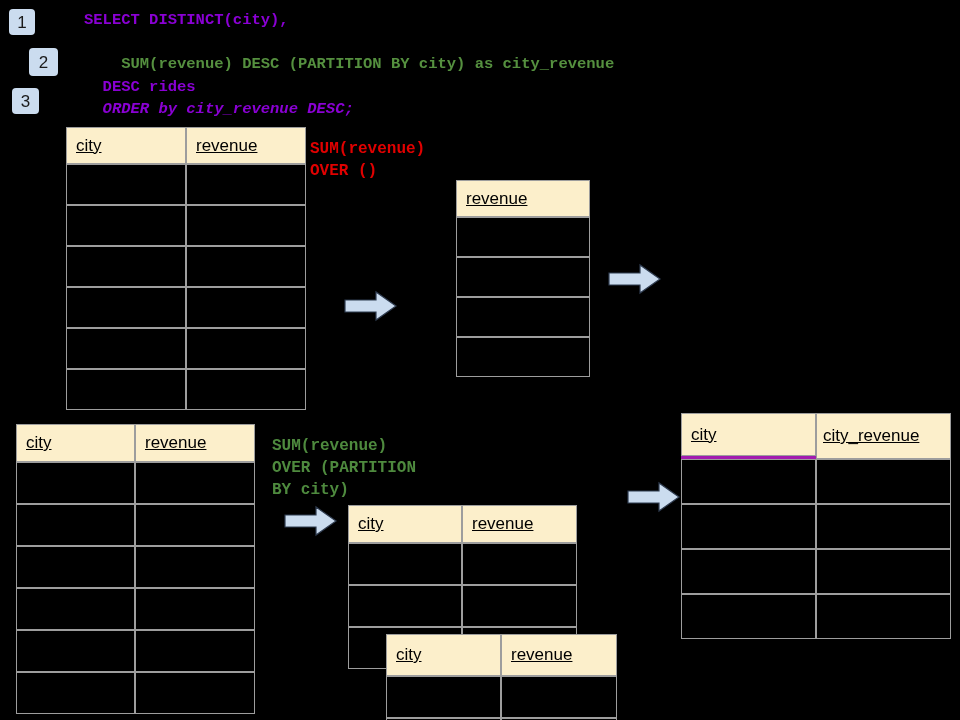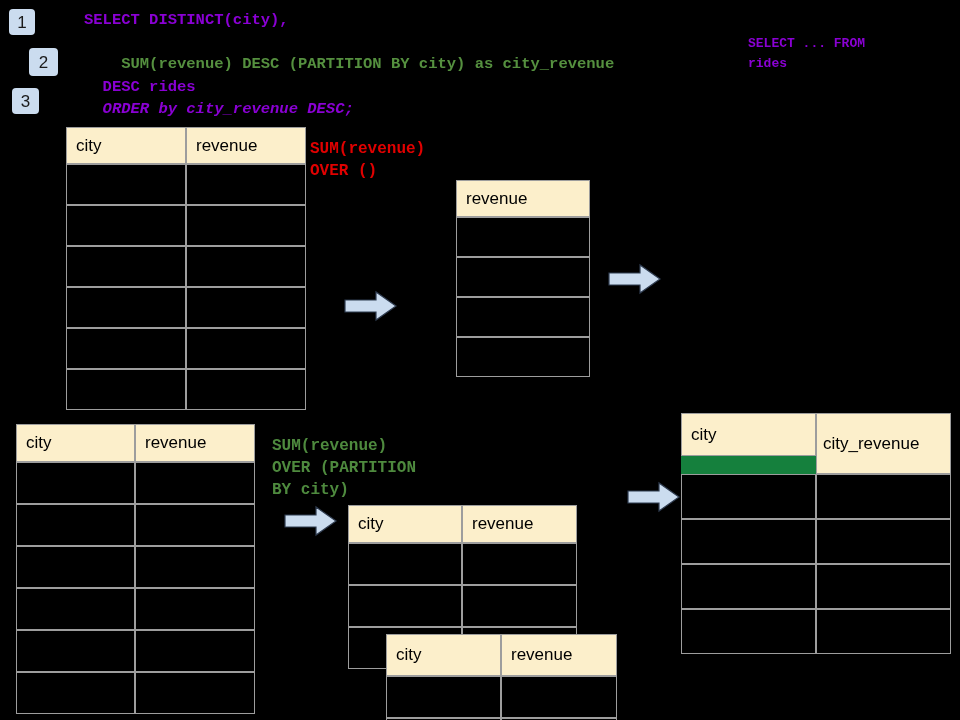--- a/index.html
+++ b/index.html
@@ -54,22 +54,23 @@
   }
   .callout.red   { color: #E00000; }
   .callout.green { color: #4E8A3E; }
   .callout.purple{ color: #8A00D4; }
 
   
   .tbl {
     position: absolute;
     border-collapse: collapse;
     table-layout: fixed;
-    background: #15803d;
+    background: #a21caf;
     box-sizing: border-box;
+    text-decoration: underline;
   }
   .tbl .cell {
     box-sizing: border-box;
     border: 1px solid #9d9d9d;
     background: #000000;
   }
   .tbl .hdr {
     box-sizing: border-box;
     border: 1px solid #9d9d9d;
     background: #FCEFCB;
@@ -106,22 +107,20 @@
 
   <div class="code c-purple" style="left:84px; top:11px;"><span>SELECT DISTINCT(city),</span></div>
 
 
   <div class="code c-green" style="left:84px; top:55px;"><span>    SUM(revenue) DESC (PARTITION BY city) as city_revenue</span></div>
 
   <div class="code c-purple" style="left:84px; top:78px;"><span>  DESC rides</span></div>
 
   <div class="code c-purple" style="left:84px; top:100px;font-style:italic;"><span>  ORDER by city_revenue DESC;</span></div>
 
-  <div class="callout purple" style="left:748px; top:34px; line-height:20px; font-size:13px;"><span>SELECT ... FROM
-rides</span></div>
 
   <div class="callout red" style="left:310px; top:138px;"><span>SUM(revenue)
 OVER ()</span></div>
 
   <div class="callout green" style="left:272px; top:435px;"><span>SUM(revenue)
 OVER (PARTITION
 BY city)</span></div>
 
   <div class="tbl" style="left:66px; top:127px; width:240px;">
     <div class="trow">
@@ -257,21 +256,21 @@
 
   <div class="arrow" style="left:627px; top:481px;">
     <svg width="54" height="32" viewBox="0 0 54 32">
       <path d="M1 10 L32 10 L32 2 L52 16 L32 30 L32 22 L1 22 Z" fill="#CBDCEF" stroke="#2F3C50" stroke-width="1.2"></path>
     </svg>
   </div>
 
   <div class="tbl" style="left:681px; top:413px; width:270px;">
     <div class="trow">
       <div class="hdr" style="width:135px;height:43px;">city</div>
-      <div class="hdr" style="width:135px;height:61px;padding-left:6px;">city_revenue</div>
+      <div class="hdr" style="width:135px;height:46px;padding-left:6px;">city_revenue</div>
     </div>
     <div class="trow">
         <div class="cell" style="width:135px;height:45px;"></div>
         <div class="cell" style="width:135px;height:45px;"></div>
       </div>
     <div class="trow">
         <div class="cell" style="width:135px;height:45px;"></div>
         <div class="cell" style="width:135px;height:45px;"></div>
       </div>
     <div class="trow">

